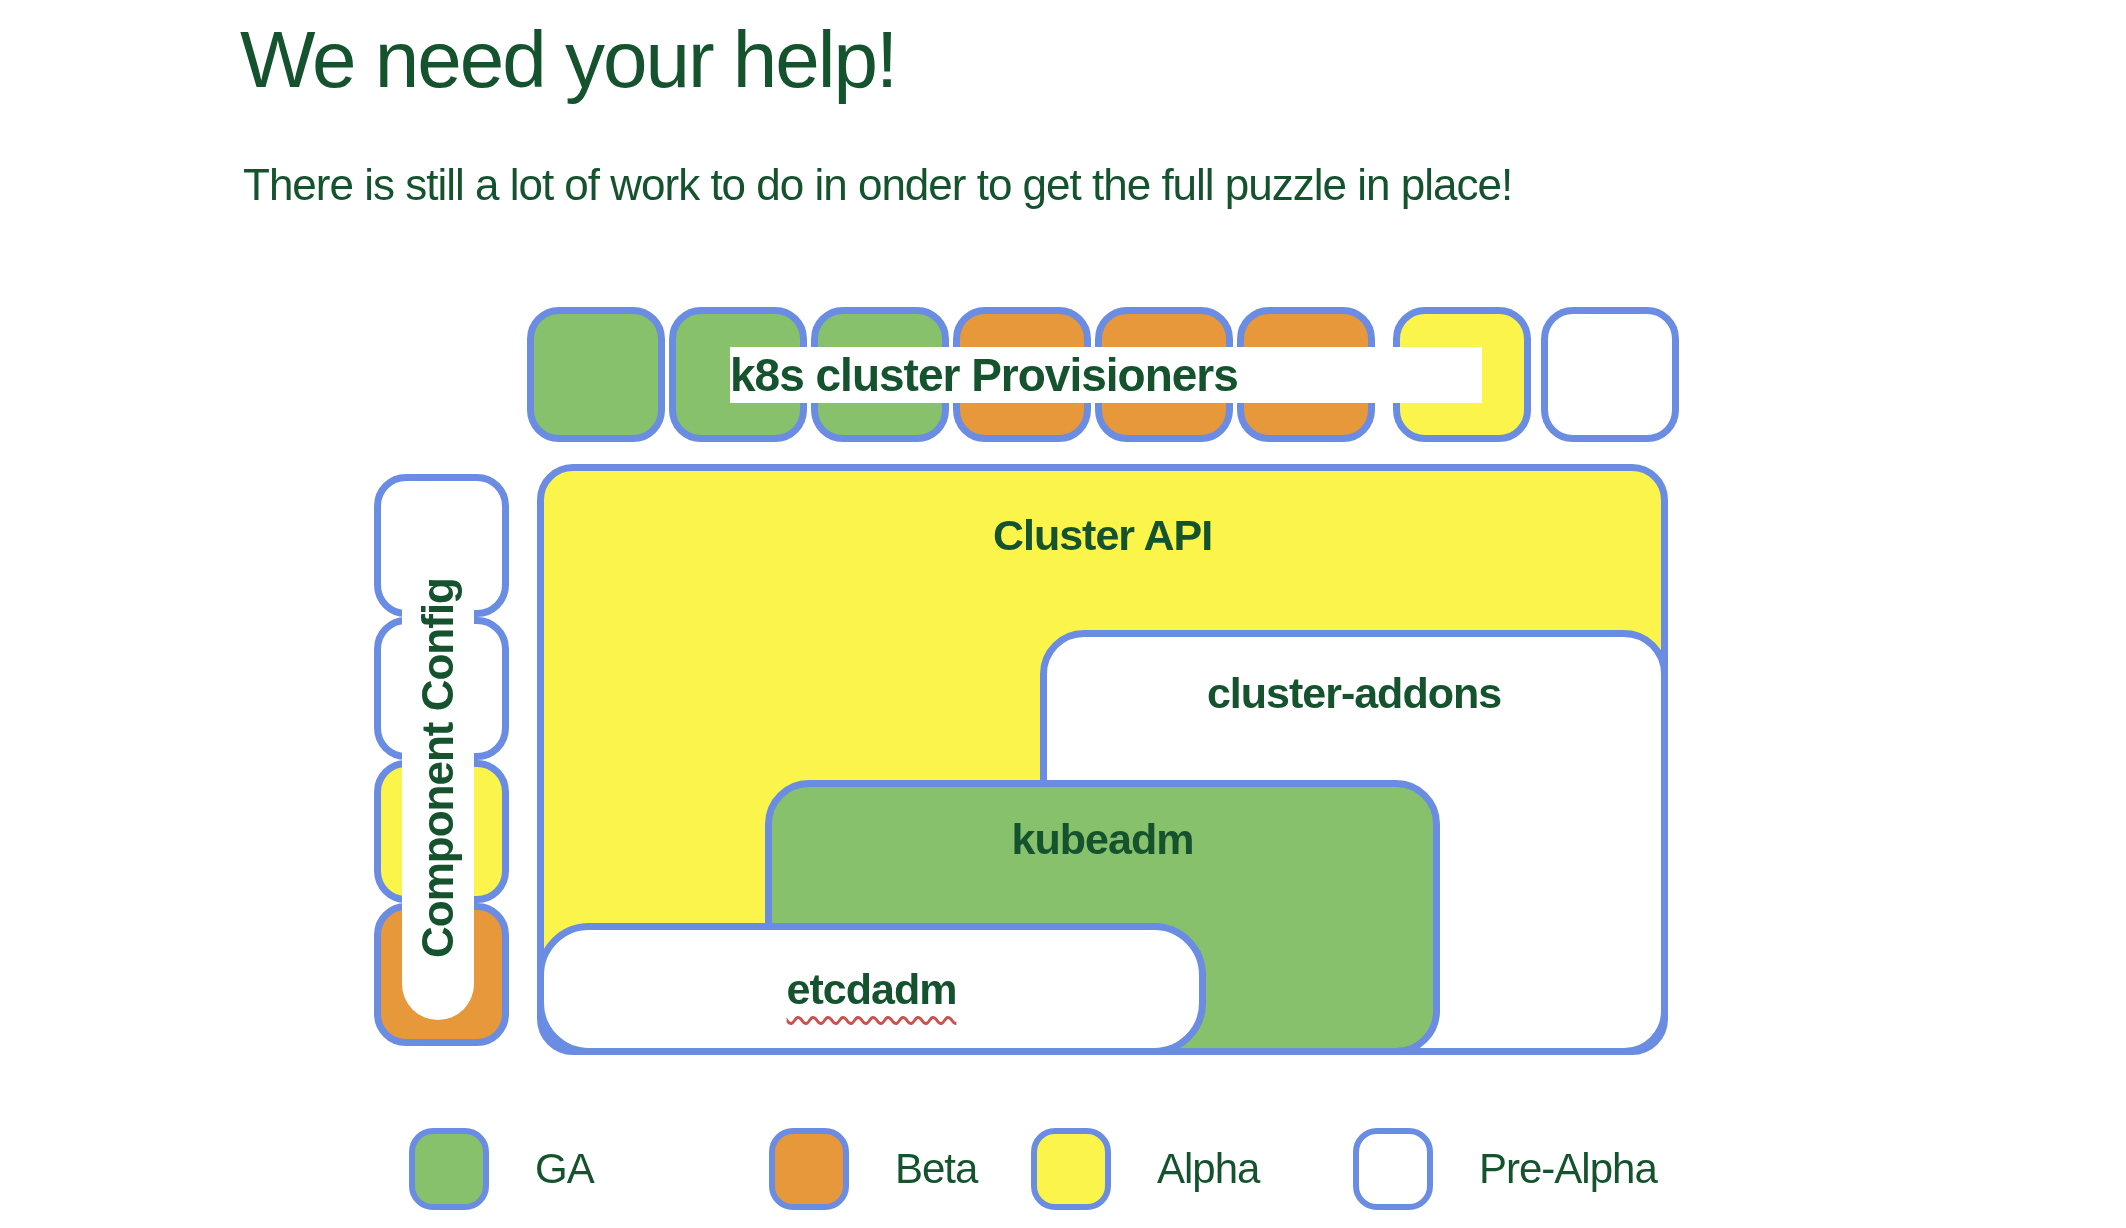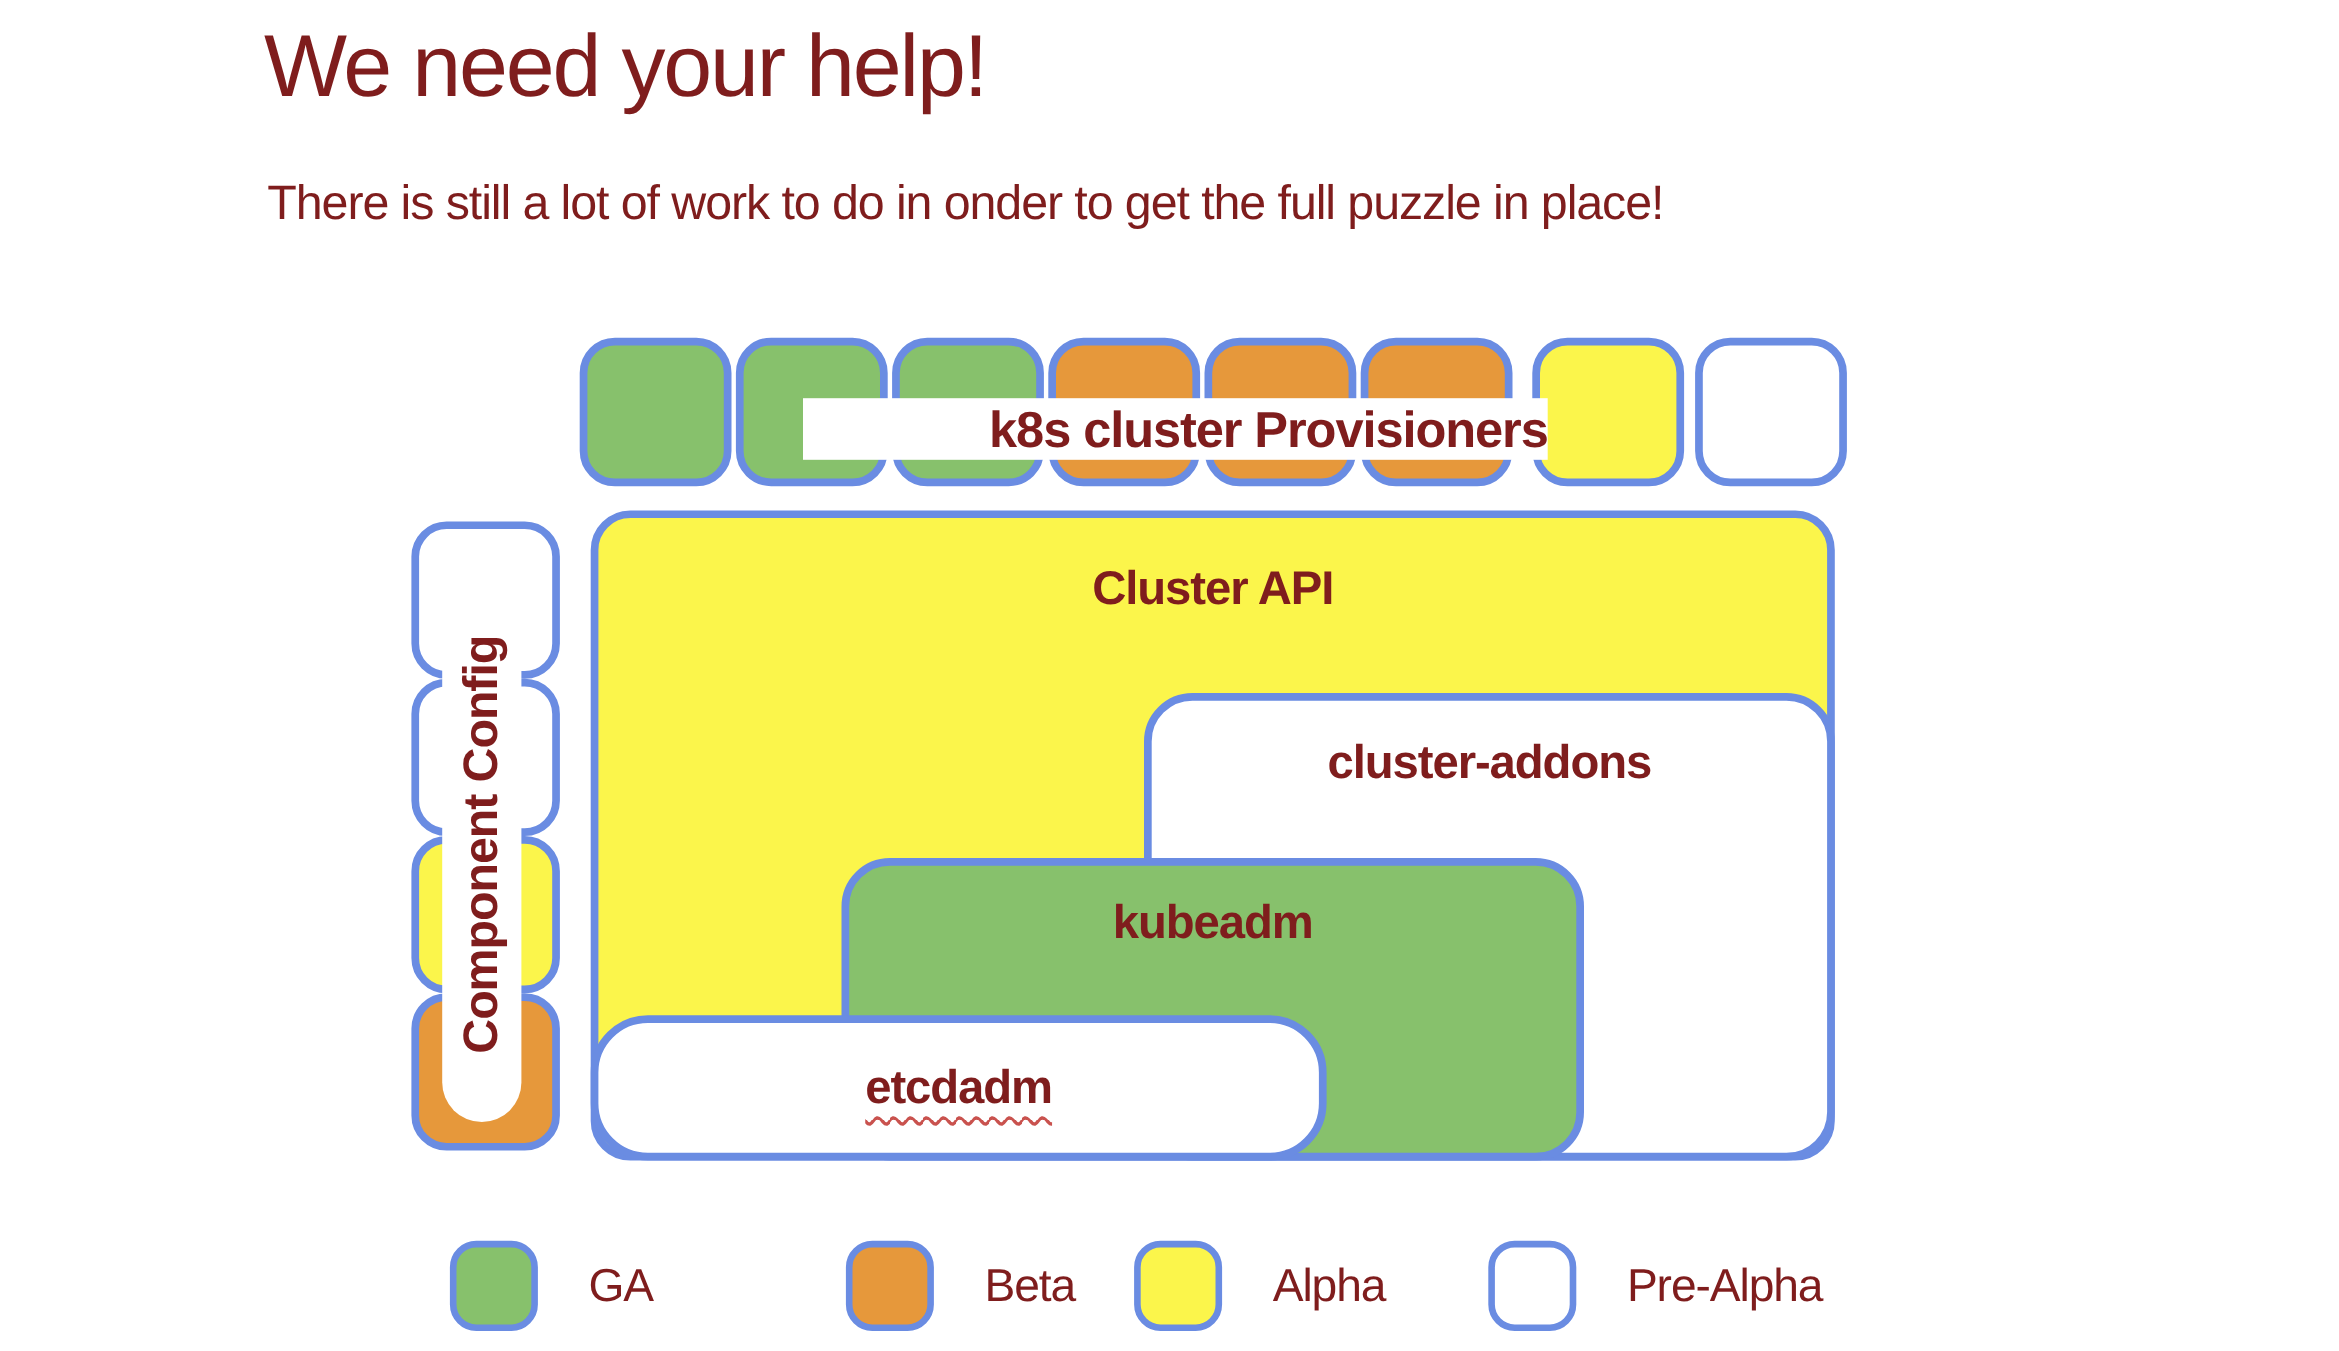--- a/index.html
+++ b/index.html
@@ -1,18 +1,18 @@
 <!DOCTYPE html>
 <html style="--blue: #6A8CE2; --squiggle: #C9524E;"><head>
 <meta charset="utf-8">
 <style>
   html,body{margin:0;padding:0;background:#fff;}
   .slide{
     position:relative;width:2126px;height:1228px;background:#ffffff;overflow:hidden;
-    font-family:"Liberation Sans",sans-serif;color:#7f1d1d;
+    font-family:"Liberation Sans",sans-serif;color:#14532d;
   }
   
   .title{
     position:absolute;left:240px;top:16px;margin:0;
     font-size:80px;font-weight:400;letter-spacing:-2px;line-height:1.1;white-space:nowrap;
   }
   .subtitle{
     position:absolute;left:243px;top:160px;margin:0;
     font-size:44px;font-weight:400;letter-spacing:-1px;white-space:nowrap;
   }
@@ -20,22 +20,22 @@
   .psq{
     position:absolute;top:307px;width:138px;height:135px;
     border:7px solid var(--blue);border-radius:32px;box-sizing:border-box;background:#fff;
   }
   .ccsq{
     position:absolute;left:374px;width:135px;height:143px;
     border:7px solid var(--blue);border-radius:32px;box-sizing:border-box;background:#fff;
   }
   
   .prov-bar{
-    position:absolute;left:730px;top:362px;width:677px;height:56px;background:#ffffff;
-    display:flex;align-items:center;justify-content:flex-end;
+    position:absolute;left:730px;top:347px;width:752px;height:56px;background:#ffffff;
+    display:flex;align-items:center;justify-content:flex-start;
   }
   .prov-bar span{font-size:46px;font-weight:700;letter-spacing:-1px;white-space:nowrap;}
   
   .cc-bar{
     position:absolute;left:402px;top:515px;width:72px;height:505px;background:#ffffff;border-radius:36px;
     display:flex;align-items:center;justify-content:center;
   }
   .vtext{
     writing-mode:vertical-rl;transform:rotate(180deg);
     font-size:44px;font-weight:700;letter-spacing:-1px;white-space:nowrap;

